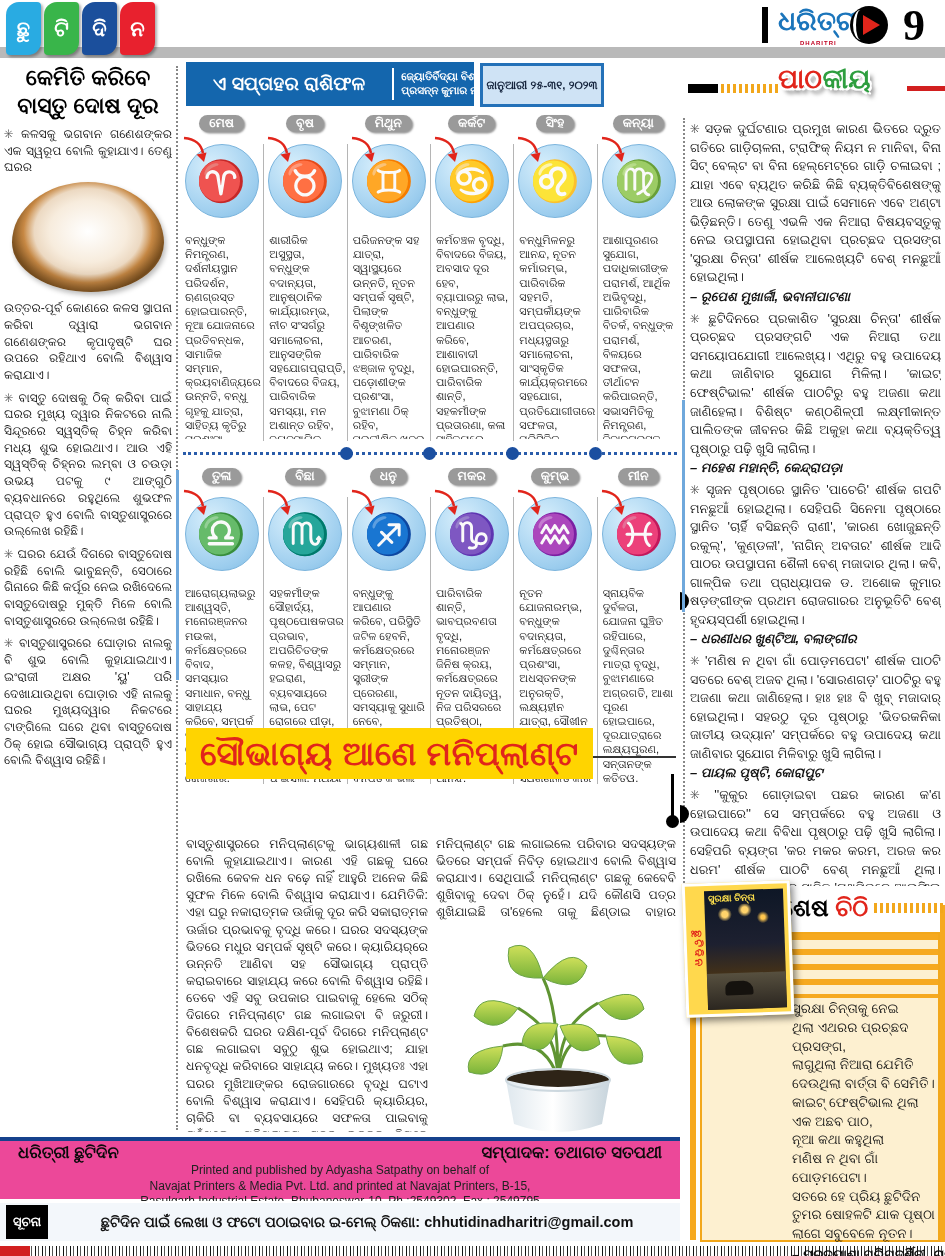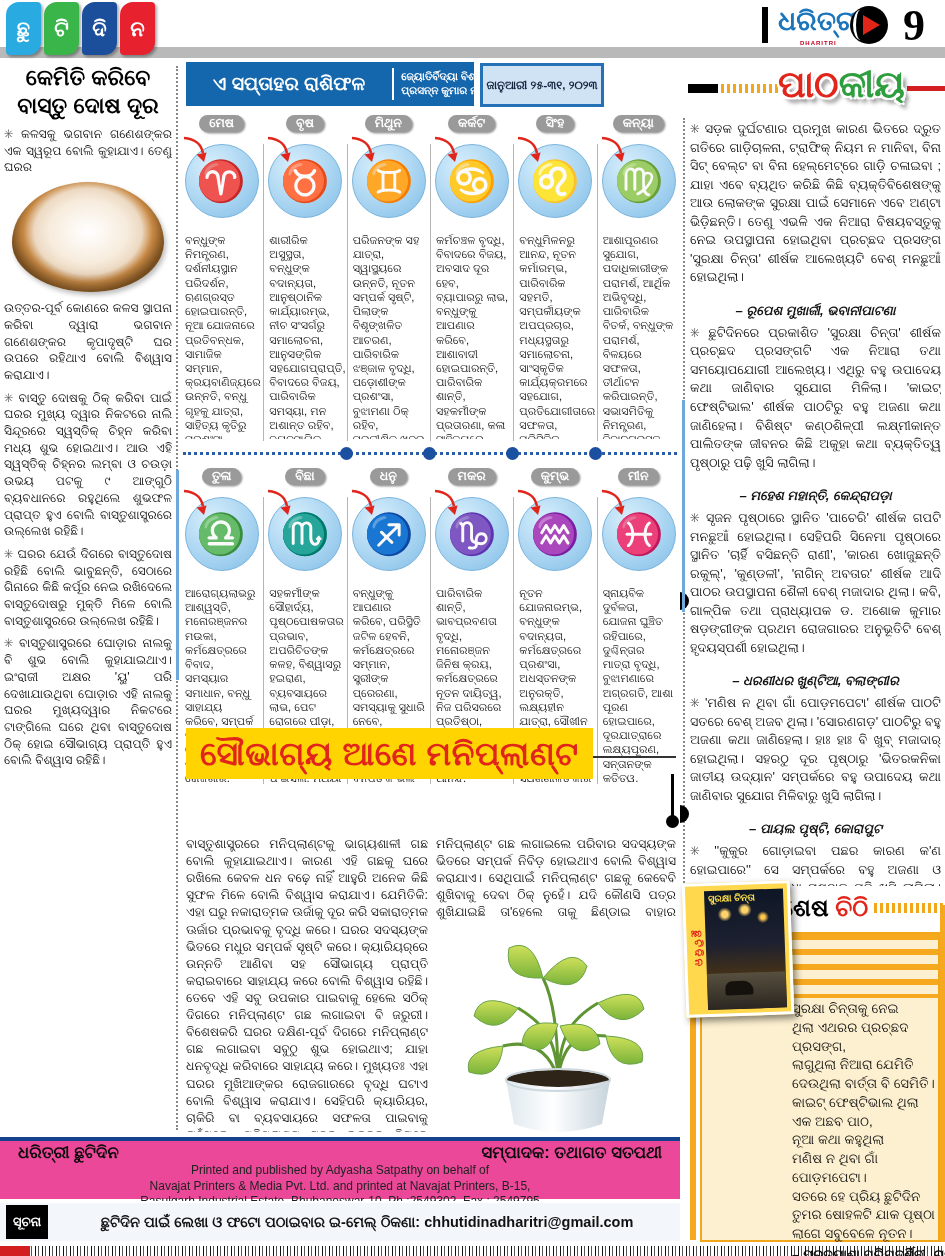--- a/index.html
+++ b/index.html
@@ -57,25 +57,25 @@
   .mp-dot{position:absolute;left:666px;top:815px;width:13px;height:13px;background:#000;border-radius:50%}
   .mp-col{position:absolute;top:836px;font-size:12.4px;line-height:1.38;text-align:justify;overflow:hidden}
   .mp-col.c1{left:186px;width:242px;height:296px}
   .mp-col.c2{left:436px;width:240px;height:88px}
   .plant{position:absolute;left:448px;top:928px;width:220px;height:206px}
   
   .rd-logo{position:absolute;left:688px;top:62px;width:257px;height:50px}
   .rd-dash{position:absolute;left:0;top:22px;width:30px;height:9px;background:#000}
   .rd-dots{position:absolute;left:33px;top:22px;width:58px;height:9px;background:repeating-linear-gradient(90deg,#f2a71b 0 3px,#fff 3px 6px)}
   .rd-red{position:absolute;right:0;top:24px;width:38px;height:5px;background:#d21f1f}
-  .rd-word{position:absolute;left:90px;top:2px;font-size:37px;font-weight:bold;white-space:nowrap;text-shadow:-2px -2px 0 #fff,2px -2px 0 #fff,-2px 2px 0 #fff,2px 2px 0 #fff,4px 5px 4px #0008}
+  .rd-word{position:absolute;left:90px;top:2px;font-size:27px;font-weight:bold;white-space:nowrap;text-shadow:-2px -2px 0 #fff,2px -2px 0 #fff,-2px 2px 0 #fff,2px 2px 0 #fff,4px 5px 4px #0008}
   .rd-word .p1{color:#e1251b}.rd-word .p2{color:#2e9e3f}
   .letters{position:absolute;left:690px;top:120px;width:251px;height:766px;overflow:hidden;font-size:12.8px;line-height:1.45;text-align:justify}
   .letter{margin-bottom:3px}
-  .lsig{text-align:center;font-weight:bold;font-style:italic;font-size:13px;margin-top:15px}
+  .lsig{text-align:left;font-weight:bold;font-style:italic;font-size:13px;margin-top:1px}
   
   .sp-head{position:absolute;left:688px;top:893px;width:257px;height:30px;display:flex;align-items:center;gap:6px;z-index:2}
   .sp-dotline{flex:1;height:10px;background:repeating-linear-gradient(90deg,#f2a71b 0 3px,transparent 3px 6px)}
   .sp-title{font-size:24px;font-weight:bold;white-space:nowrap}
   .sp-title .blk{color:#000}.sp-title .red{color:#e1251b}
   .sp-box{position:absolute;left:700px;top:932px;width:240px;height:310px;background:#fdf0d0;border:2px solid #f2a71b;box-sizing:border-box}
   .sp-stripes{height:64px;background:repeating-linear-gradient(180deg,#f6a91f 0 6px,#fdf0d0 6px 15px)}
   .sp-strip-l{position:absolute;left:690px;top:942px;width:6px;height:298px;background:#f6a91f}
   .sp-strip-r{position:absolute;left:940px;top:905px;width:5px;height:337px;background:#f6a91f}
   .poem{position:absolute;left:792px;top:1000px;width:148px;font-size:13.4px;line-height:1.4;font-weight:500;z-index:3}

